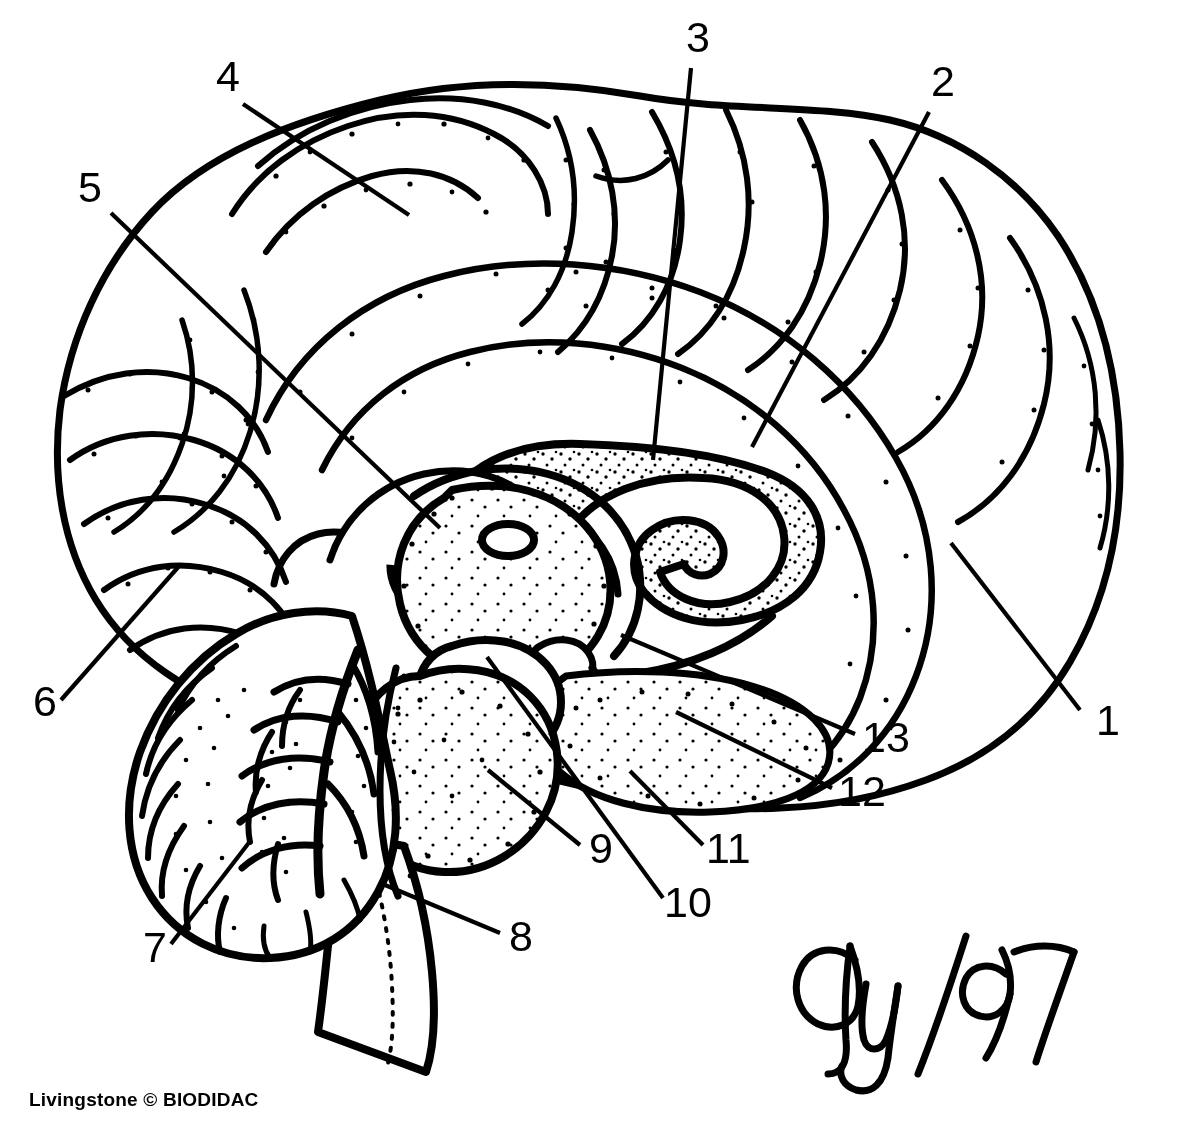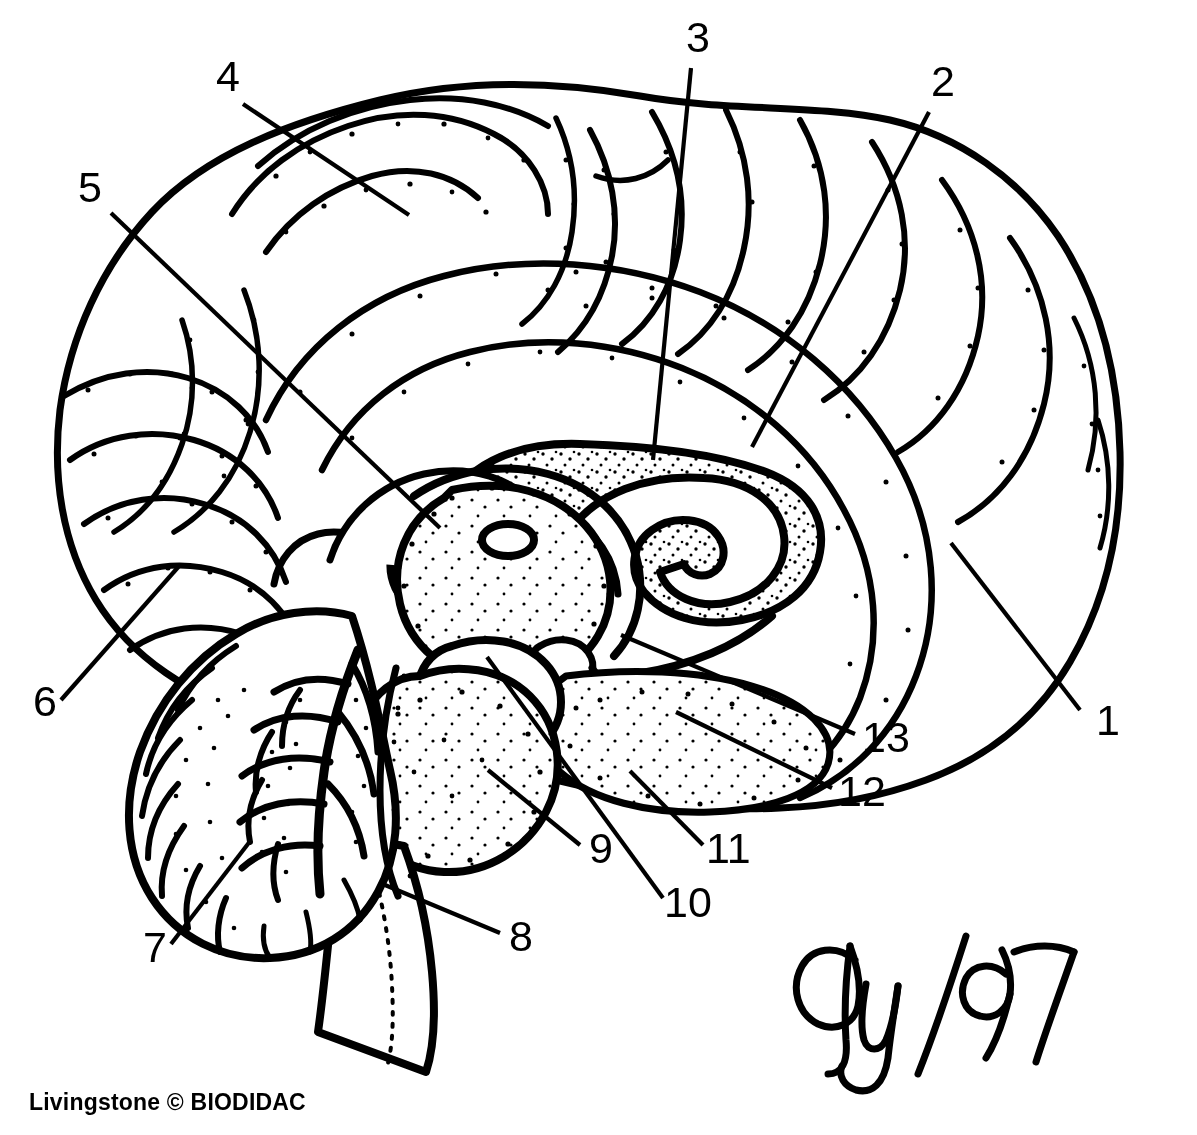--- a/index.html
+++ b/index.html
@@ -61,21 +61,21 @@
     stroke: #000000;
     stroke-width: 7;
     stroke-linecap: round;
     stroke-linejoin: round;
   }
   #credit-line {
     position: absolute;
     left: 29px;
     top: 1089px;
     font-family: "Liberation Sans", sans-serif;
-    font-size: 23px;
+    font-size: 19px;
     font-weight: bold;
     color: #000000;
     letter-spacing: 0.2px;
     white-space: nowrap;
   }
 </style>
 </head>
 <body>
 
 <div id="figure-root">

